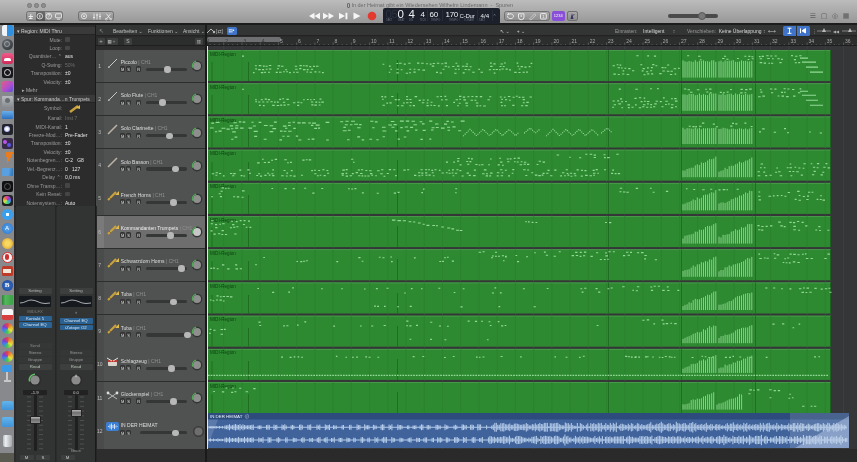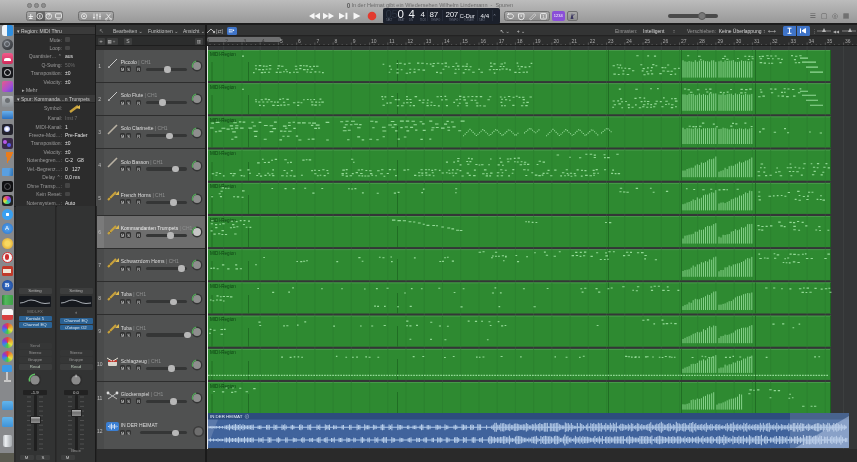--- a/index.html
+++ b/index.html
@@ -528,22 +528,22 @@
       <path d="M17 2.7L22.5 6L17 9.3ZM22.5 2.7L28 6L22.5 9.3Z" fill="#f6f6f6"></path>
       <path d="M33 2.7L39 6L33 9.3ZM39.5 2.7h1.9v6.6h-1.9Z" fill="#f6f6f6"></path>
       <path d="M47.5 2.5L54.5 6L47.5 9.5Z" fill="#f6f6f6"></path>
       <circle cx="66" cy="6" r="4.3" fill="#e23a2e"></circle>
     </svg>
     <div style="position:absolute;left:383px;top:8px;width:117px;height:15.5px;background:#1b202b;border-radius:2px"></div>
     <div style="position:absolute;left:385.5px;top:9.0px;color:#2c3442;font-size:11.5px;font-weight:normal;line-height:11.5px;letter-spacing:-0.5px">05</div>
     <div style="position:absolute;left:397.5px;top:9.0px;color:#f0f2f6;font-size:11.5px;font-weight:normal;line-height:11.5px;letter-spacing:0px">0</div>
     <div style="position:absolute;left:408.5px;top:9.0px;color:#f0f2f6;font-size:11.5px;font-weight:normal;line-height:11.5px;letter-spacing:0px">4</div>
     <div style="position:absolute;left:420.5px;top:11.3px;color:#f0f2f6;font-size:8px;font-weight:normal;line-height:8px;letter-spacing:0px">4</div>
-    <div style="position:absolute;left:429.5px;top:11.3px;color:#f0f2f6;font-size:8px;font-weight:normal;line-height:8px;letter-spacing:-0.3px">87</div>
-    <div style="position:absolute;left:445.5px;top:11.3px;color:#f0f2f6;font-size:8px;font-weight:normal;line-height:8px;letter-spacing:-0.3px">207</div>
+    <div style="position:absolute;left:429.5px;top:11.3px;color:#f0f2f6;font-size:8px;font-weight:normal;line-height:8px;letter-spacing:-0.3px">60</div>
+    <div style="position:absolute;left:445.5px;top:11.3px;color:#f0f2f6;font-size:8px;font-weight:normal;line-height:8px;letter-spacing:-0.3px">170</div>
     <div style="position:absolute;left:459.5px;top:13.0px;color:#e8eaf0;font-size:6.0px;font-weight:normal;line-height:6.0px;letter-spacing:-0.2px">C-Dur</div>
     <div style="position:absolute;left:480.5px;top:13.0px;color:#e8eaf0;font-size:6.2px;font-weight:normal;line-height:6.2px;letter-spacing:0px">4/4</div>
     <div style="position:absolute;left:492.5px;top:14.0px;color:#8a90a0;font-size:5px;font-weight:normal;line-height:5px;letter-spacing:0px">⌃</div>
     <div style="position:absolute;left:386px;top:19.4px;color:#6a7080;font-size:2.6px">TAKT</div>
     <div style="position:absolute;left:398px;top:19.4px;color:#6a7080;font-size:2.6px">BEAT</div>
     <div style="position:absolute;left:409px;top:19.4px;color:#6a7080;font-size:2.6px">DIV</div>
     <div style="position:absolute;left:420px;top:19.4px;color:#6a7080;font-size:2.6px">TICK</div>
     <div style="position:absolute;left:431px;top:19.4px;color:#6a7080;font-size:2.6px">TEMPO</div>
     <div style="position:absolute;left:449px;top:19.4px;color:#6a7080;font-size:2.6px">TEMPO</div>
     <div style="position:absolute;left:464px;top:19.4px;color:#6a7080;font-size:2.6px">TONART</div>

